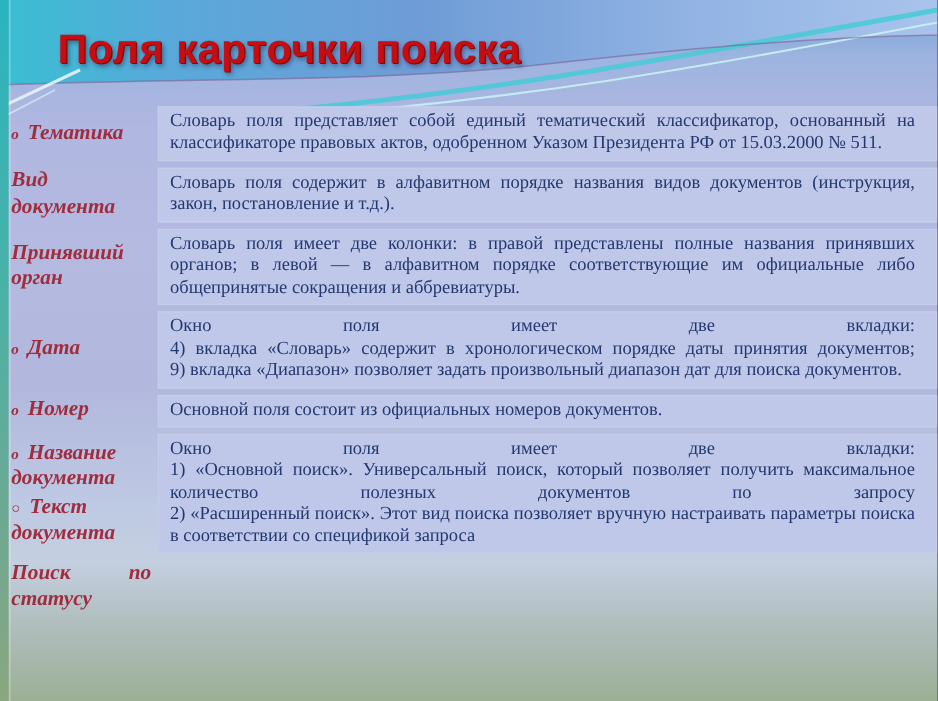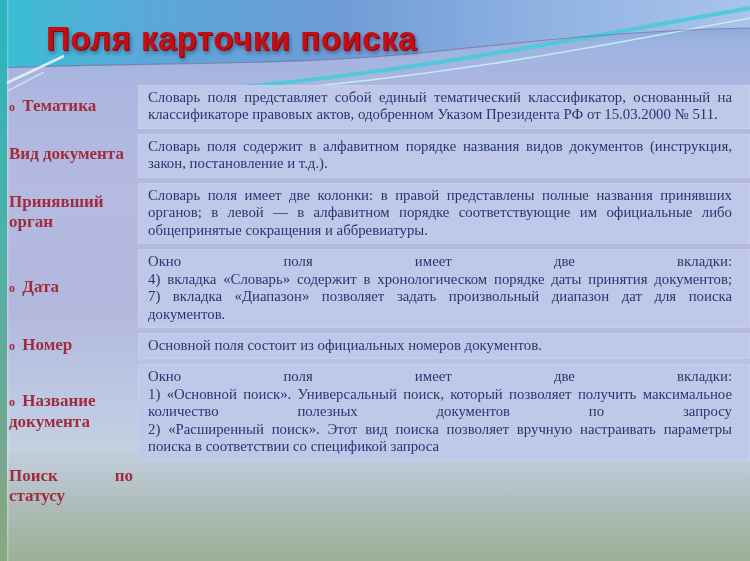--- a/index.html
+++ b/index.html
@@ -21,24 +21,24 @@
     position:absolute;left:46px;top:20px;
     font-family:"Liberation Sans",sans-serif;
     font-weight:bold;font-size:33px;letter-spacing:0.5px;
     color:var(--title_red);
     text-shadow:1px 1px 0 #7d090e, 2px 3px 4px rgba(20,0,30,.45);
     white-space:nowrap;
   }
   .content{position:absolute;left:0;top:85px;right:0;}
   .row{display:flex;align-items:center;margin:0 0 5px 0;}
   .row-label{
-    width:138px;flex:none;box-sizing:border-box;
+    width:126px;flex:none;box-sizing:border-box;
     padding:0 5px 0 9px;
     color:var(--label_red);font-weight:bold;
-    font-size:17px;line-height:1.22;
+    font-size:17px;line-height:1.22;font-style:italic;
   }
   .label-item{margin:0 0 2px 0;}
   .row:last-child .label-item{text-align:justify;text-align-last:justify;-moz-text-align-last:justify;}
   .bullet{font-size:12px;margin-right:3px;}
   .row-body{
     flex:1;background:var(--box_bg);
     padding:4px 18px 5px 10px;
     color:var(--body_navy);
     font-size:14.8px;line-height:1.18;
     text-align:justify;
@@ -110,34 +110,35 @@
           <div class="seg">Словарь поля имеет две колонки: в правой представлены полные названия принявших органов; в левой — в алфавитном порядке соответствующие им официальные либо общепринятые сокращения и аббревиатуры.</div>
         </div>
     </div>
       <div class="row">
       <div class="row-label">
           <div class="label-item"><span class="bullet">о</span> <span>Дата</span></div>
         </div>
       <div class="row-body">
           <div class="seg spread">Окно поля имеет две вкладки:</div>
           <div class="seg spread">4) вкладка «Словарь» содержит в хронологическом порядке даты принятия документов;</div>
-          <div class="seg">7) вкладка «Диапазон» позволяет задать произвольный диапазон дат для поиска документов.</div>
+          <div class="seg">9) вкладка «Диапазон» позволяет задать произвольный диапазон дат для поиска документов.</div>
         </div>
     </div>
       <div class="row">
       <div class="row-label">
           <div class="label-item"><span class="bullet">о</span> <span>Номер</span></div>
         </div>
       <div class="row-body">
           <div class="seg">Основной поля состоит из официальных номеров документов.</div>
         </div>
     </div>
       <div class="row">
       <div class="row-label">
           <div class="label-item"><span class="bullet">о</span> <span>Название документа</span></div>
+          <div class="label-item"><span class="bullet">○</span> <span>Текст документа</span></div>
         </div>
       <div class="row-body">
           <div class="seg spread">Окно поля имеет две вкладки:</div>
           <div class="seg spread">1) «Основной поиск». Универсальный поиск, который позволяет получить максимальное количество полезных документов по запросу</div>
           <div class="seg">2) «Расширенный поиск». Этот вид поиска позволяет вручную настраивать параметры поиска в соответствии со спецификой запроса</div>
         </div>
     </div>
       <div class="row">
       <div class="row-label">
           <div class="label-item"><span>Поиск по статусу</span></div>

